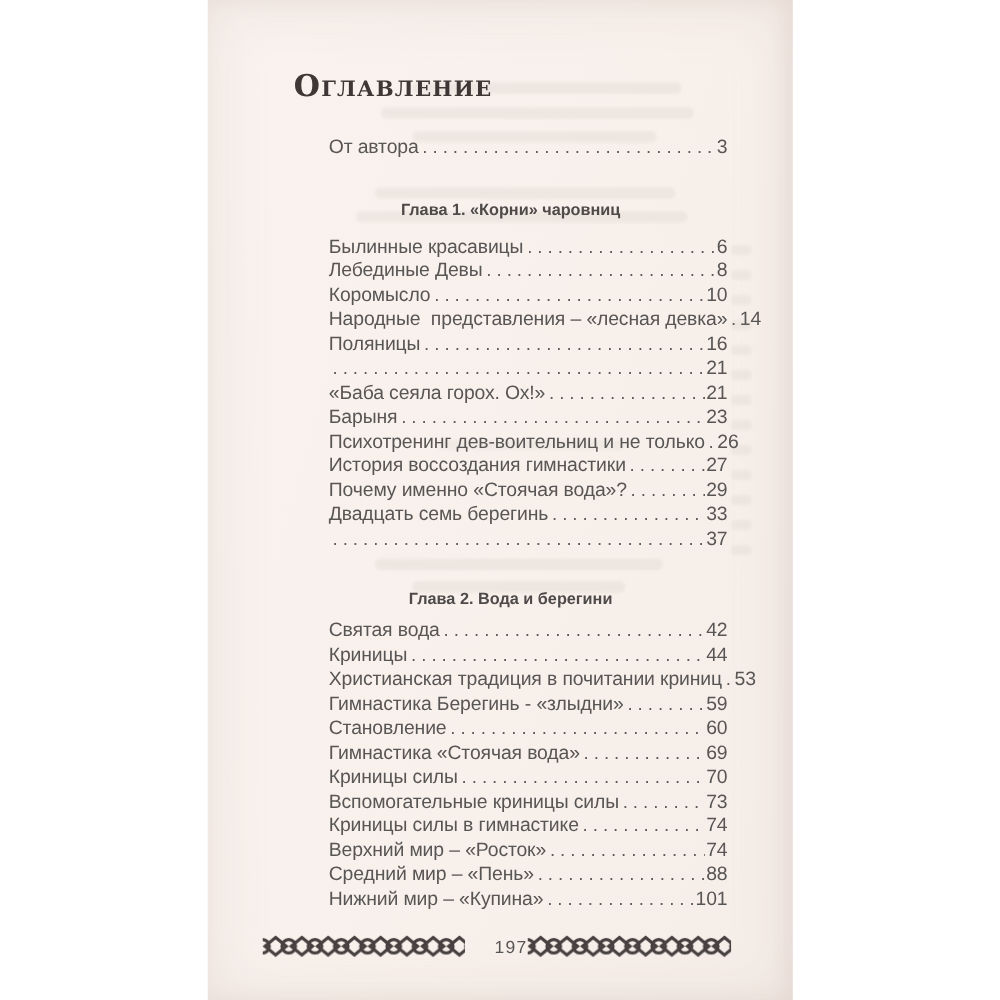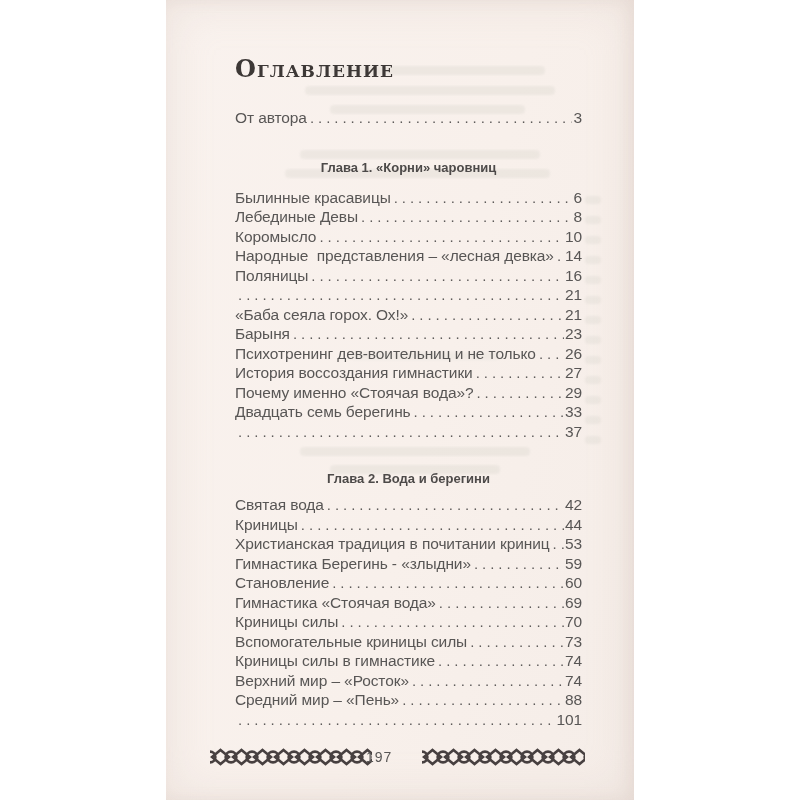--- a/index.html
+++ b/index.html
@@ -13,21 +13,21 @@
     box-shadow:inset 0 0 46px rgba(205,185,175,.28), inset -6px 0 14px rgba(200,180,170,.18);
   }
   .content{position:absolute;left:69px;right:52px;top:0;}
   .book-title{
     margin-top:54px;height:30px;line-height:30px;
     font-family:"DejaVu Serif","Liberation Serif",serif;font-weight:bold;
     font-variant:small-caps;font-size:24px;letter-spacing:1px;color:#3d3836;
   }
   .toc-row{
     display:flex;align-items:flex-start;height:19.5px;line-height:19.5px;
-    font-size:15.5px;color:#585655;letter-spacing:-0.1px;
+    font-size:15.5px;color:#585655;letter-spacing:-0.1px;margin-left:28px;
   }
   .toc-row .lbl{white-space:pre;flex:0 0 auto;}
   .toc-row .dots{
     flex:1 1 0;min-width:6px;overflow:hidden;white-space:nowrap;
     color:#5e5b5a;font-size:15px;margin:0 1px 0 3px;
   }
   .toc-row .num{flex:0 0 auto;text-align:right;}
   .front-matter{margin-top:24px;}
   .chapter-heading{
     text-align:center;font-weight:bold;font-size:13px;color:#4d4a49;
@@ -36,21 +36,21 @@
   .ch-h1{margin-top:30px;}
   .list-1{margin-top:10px;}
   .ch-h2{margin-top:28px;}
   .list-2{margin-top:6px;}
   .footer{position:absolute;left:0;top:747px;width:468px;height:20px;}
   .orn{position:absolute;top:1px;height:18px;}
   .orn-left{left:44px;width:162px;}
   .orn-right{left:256px;width:163px;}
   .folio{
     position:absolute;left:200px;top:0;width:56px;height:20px;line-height:20px;
-    text-align:left;font-size:14px;color:#585655;letter-spacing:1px;
+    text-align:right;font-size:14px;color:#585655;letter-spacing:1px;
   }
   
   .bleed{position:absolute;background:#87907e;opacity:.09;border-radius:4px;filter:blur(1.3px);}
   .b1{left:164px;top:66px;width:215px;height:9px;}
   .b2{left:139px;top:86px;width:250px;height:9px;}
   .b3{left:164px;top:105px;width:195px;height:9px;}
   .b4{left:134px;top:150px;width:240px;height:9px;}
   .b5{left:119px;top:169px;width:265px;height:9px;}
   .b6{left:134px;top:447px;width:230px;height:9px;}
   .b7{left:164px;top:465px;width:170px;height:9px;}
@@ -197,20 +197,21 @@
           <span class="lbl">Верхний мир – «Росток»</span>
           <span class="dots">. . . . . . . . . . . . . . . . . . . . . . . . . . . . . . . . . . . . . . . . . . . . . . . . . . . . . . . . . . . . . . . . . . . . . . . . . . . . . . . . </span>
           <span class="num">74</span>
         </div>
         <div class="toc-row">
           <span class="lbl">Средний мир – «Пень»</span>
           <span class="dots">. . . . . . . . . . . . . . . . . . . . . . . . . . . . . . . . . . . . . . . . . . . . . . . . . . . . . . . . . . . . . . . . . . . . . . . . . . . . . . . . </span>
           <span class="num">88</span>
         </div>
         <div class="toc-row">
+          <span class="lbl">Нижний мир – «Купина»</span>
           <span class="dots">. . . . . . . . . . . . . . . . . . . . . . . . . . . . . . . . . . . . . . . . . . . . . . . . . . . . . . . . . . . . . . . . . . . . . . . . . . . . . . . . </span>
           <span class="num">101</span>
         </div>
       </div>
   </div>
 
   <div class="footer">
     <svg class="orn orn-left" viewBox="0 0 162 18" preserveAspectRatio="none" xmlns="http://www.w3.org/2000/svg">
       <defs>
         <pattern id="chainL" x="0" y="0" width="21" height="18" patternUnits="userSpaceOnUse">

